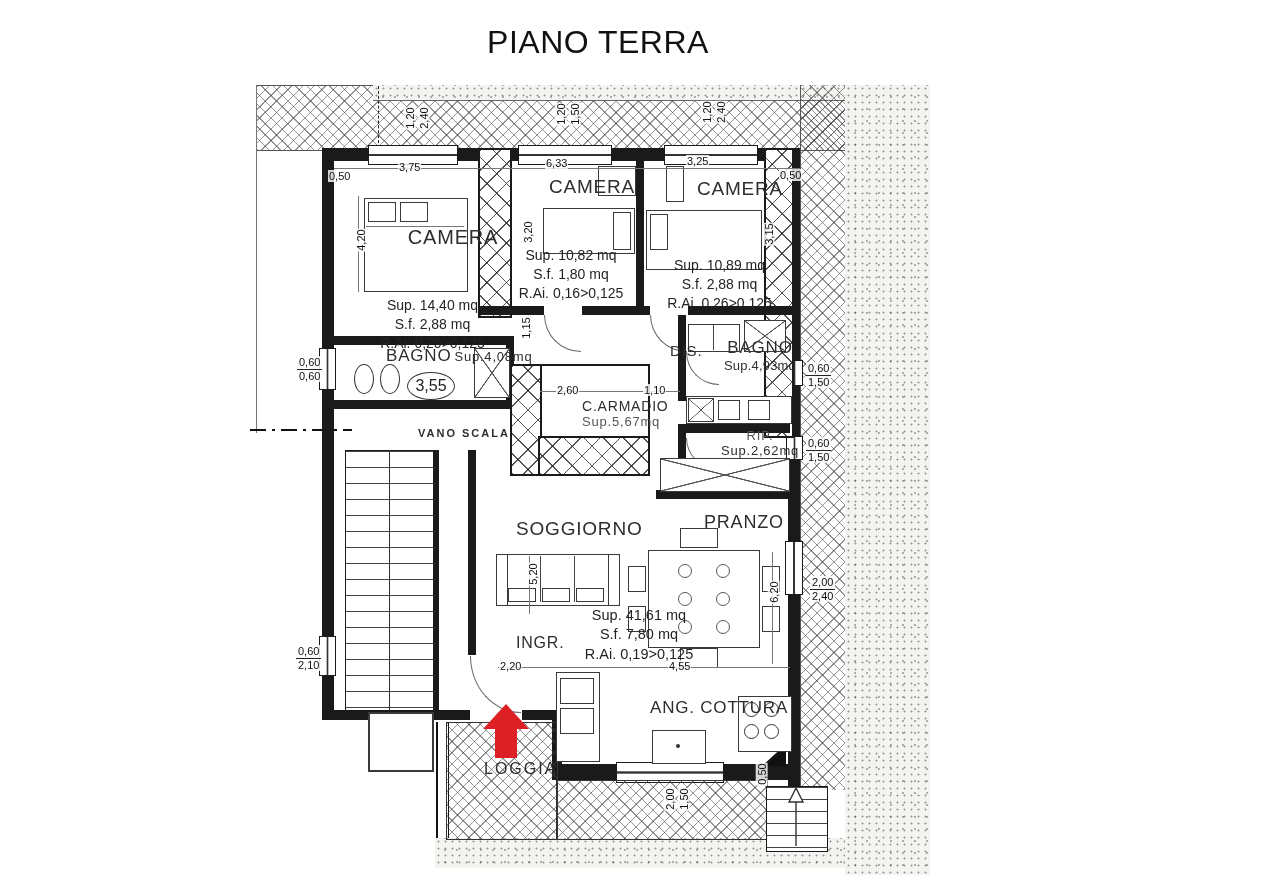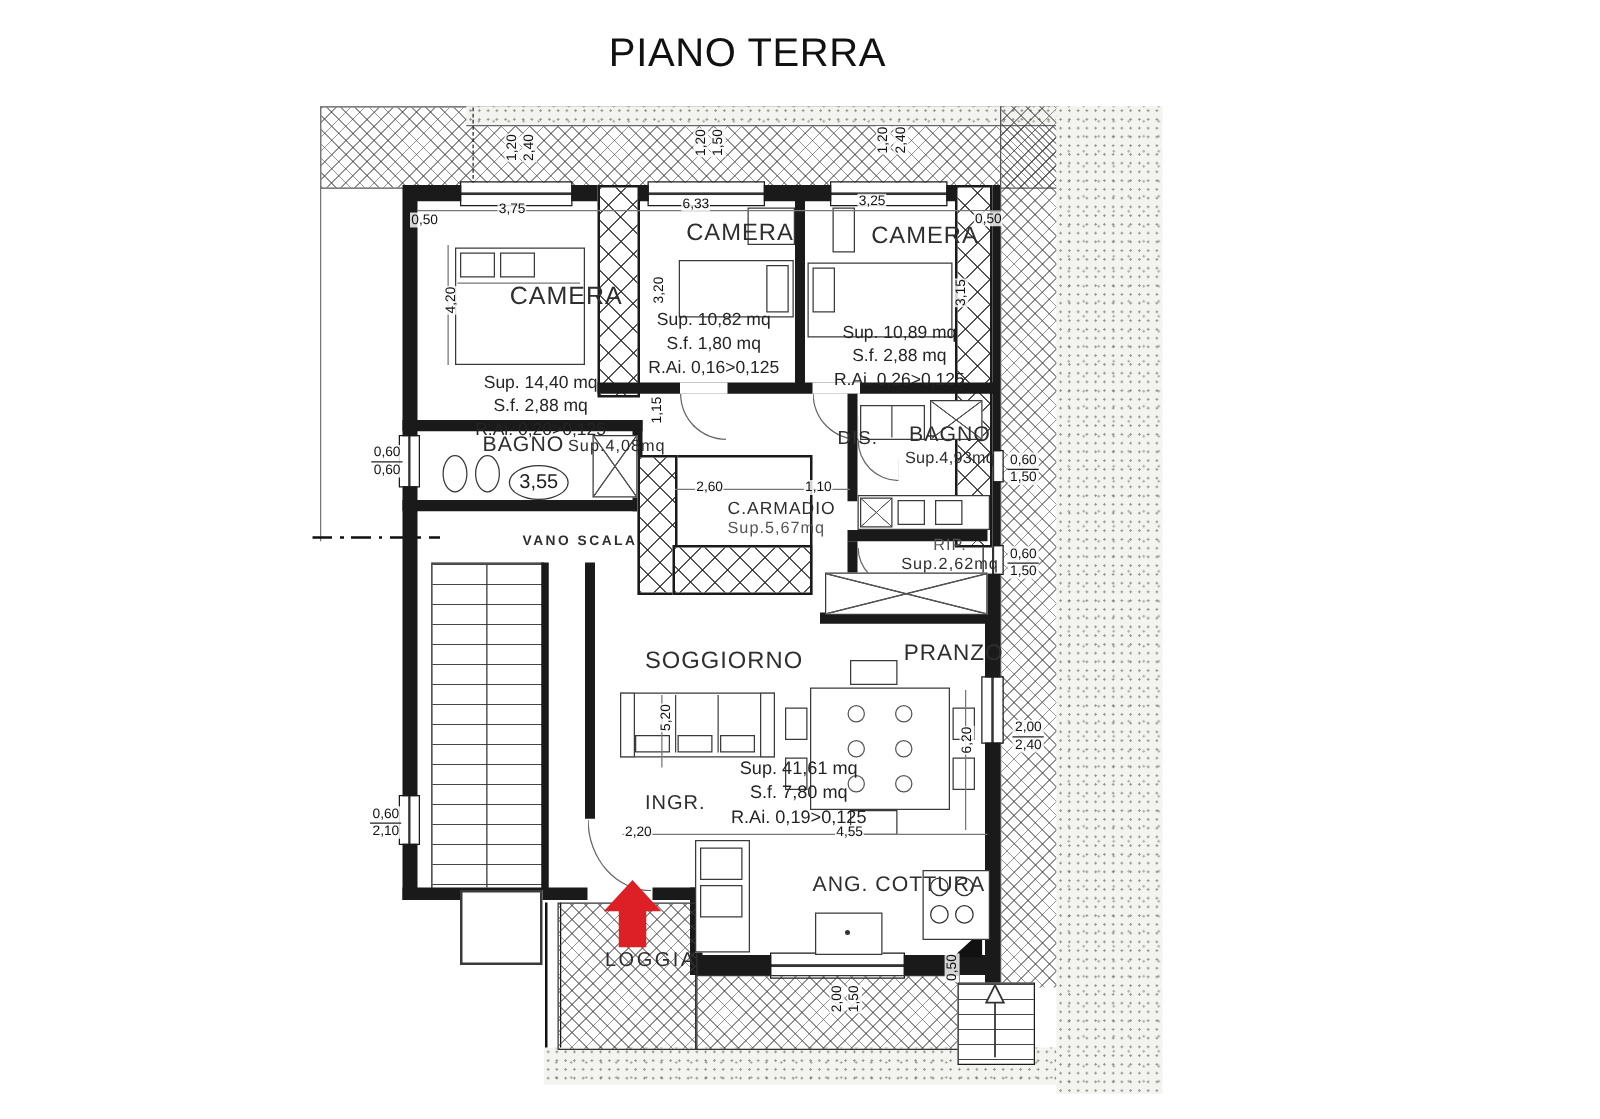--- a/index.html
+++ b/index.html
@@ -265,21 +265,21 @@
   <div class="rlabel" style="left:690px;top:428px;width:100px;text-align:center;">
     <div style="font-size:13px;color:#555;">RIP.</div>
     <div style="font-size:13px;">Sup.2,62mq</div>
   </div>
   <div class="rlabel" style="left:496px;top:518px;font-size:19px;">SOGGIORNO</div>
   <div class="stats" style="left:544px;top:606px;width:190px;font-size:14.5px;">
     <div>Sup. 41,61 mq</div>
     <div>S.f. 7,80 mq</div>
     <div>R.Ai. 0,19&gt;0,125</div>
   </div>
-  <div class="rlabel" style="left:684px;top:512px;font-size:18px;margin-left:19px;">PRANZO</div>
+  <div class="rlabel" style="left:684px;top:512px;font-size:18px;">PRANZO</div>
   <div class="rlabel" style="left:496px;top:634px;font-size:16px;">INGR.</div>
   <div class="rlabel" style="left:630px;top:698px;font-size:17px;">ANG. COTTURA</div>
   <div class="rlabel" style="left:464px;top:760px;font-size:16px;letter-spacing:2px;">LOGGIA</div>
 
   <svg class="abs" style="left:483px;top:704px;" width="46" height="54" viewBox="0 0 46 54">
     <polygon points="23,0 46,25 34,25 34,54 12,54 12,25 0,25" fill="#dd2026"></polygon>
   </svg>
 
 
 </div>

